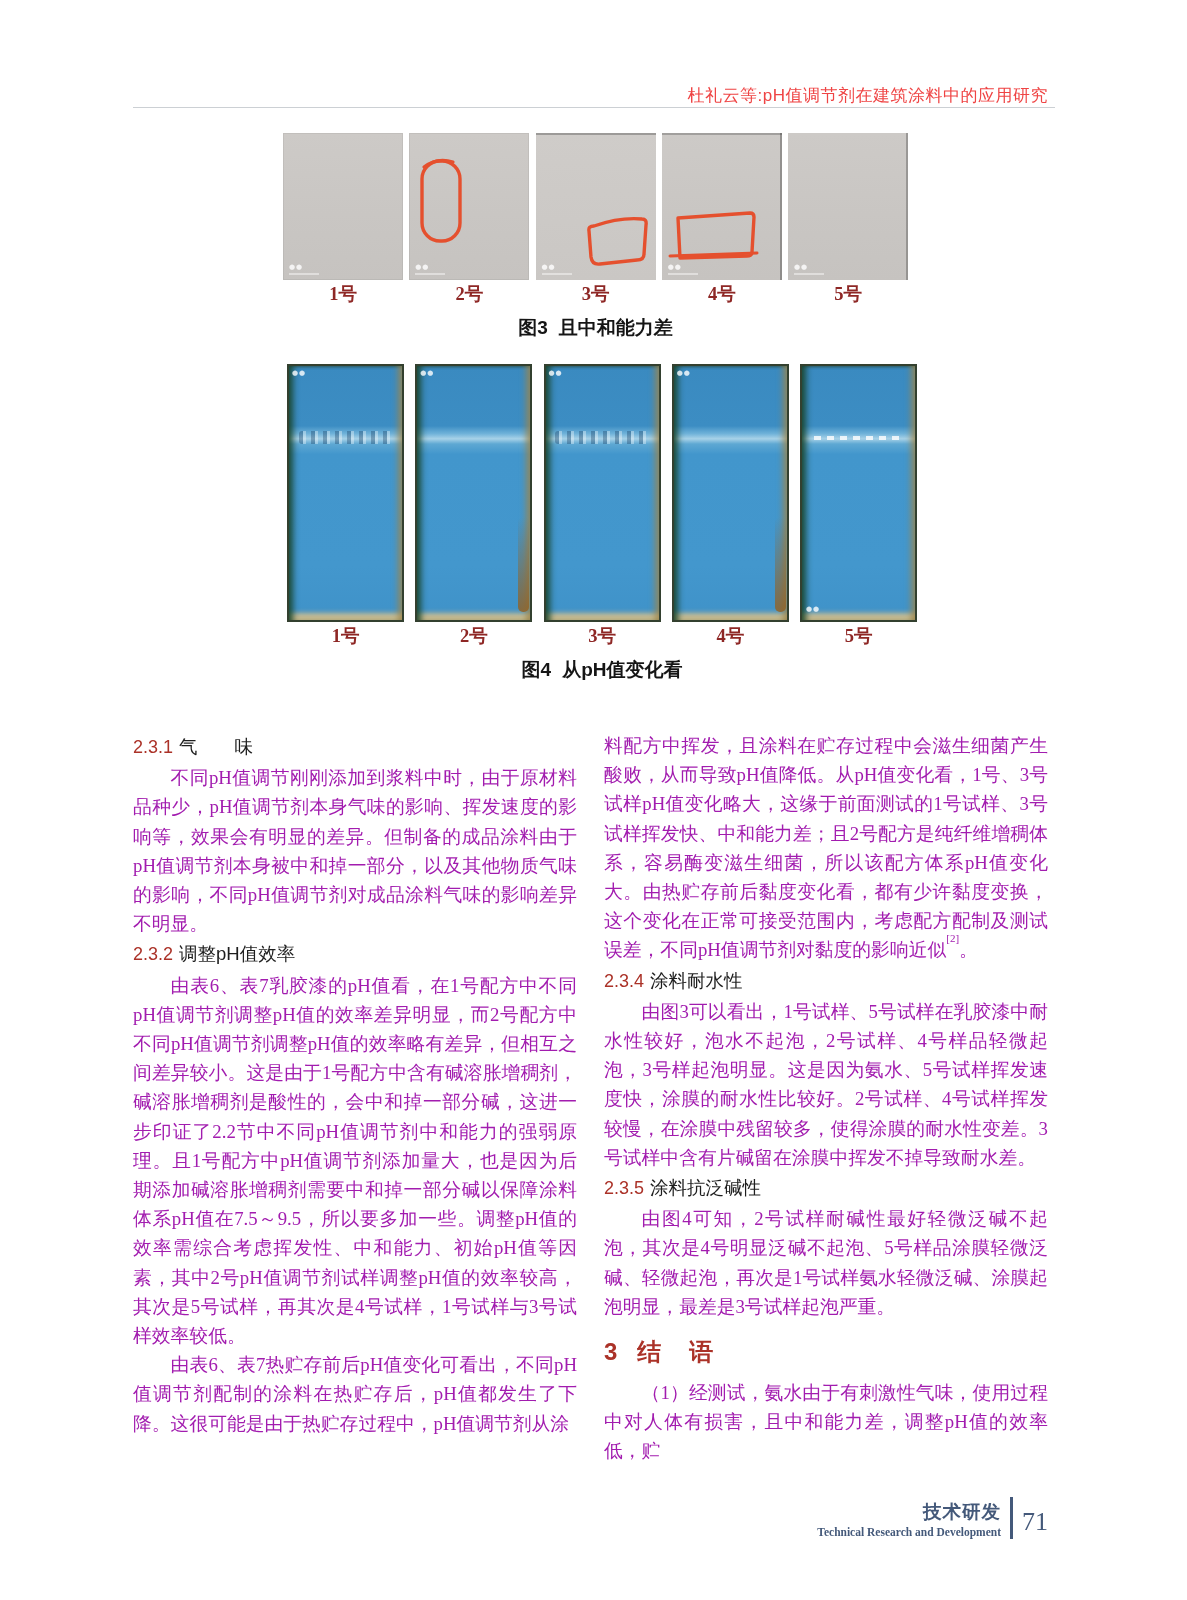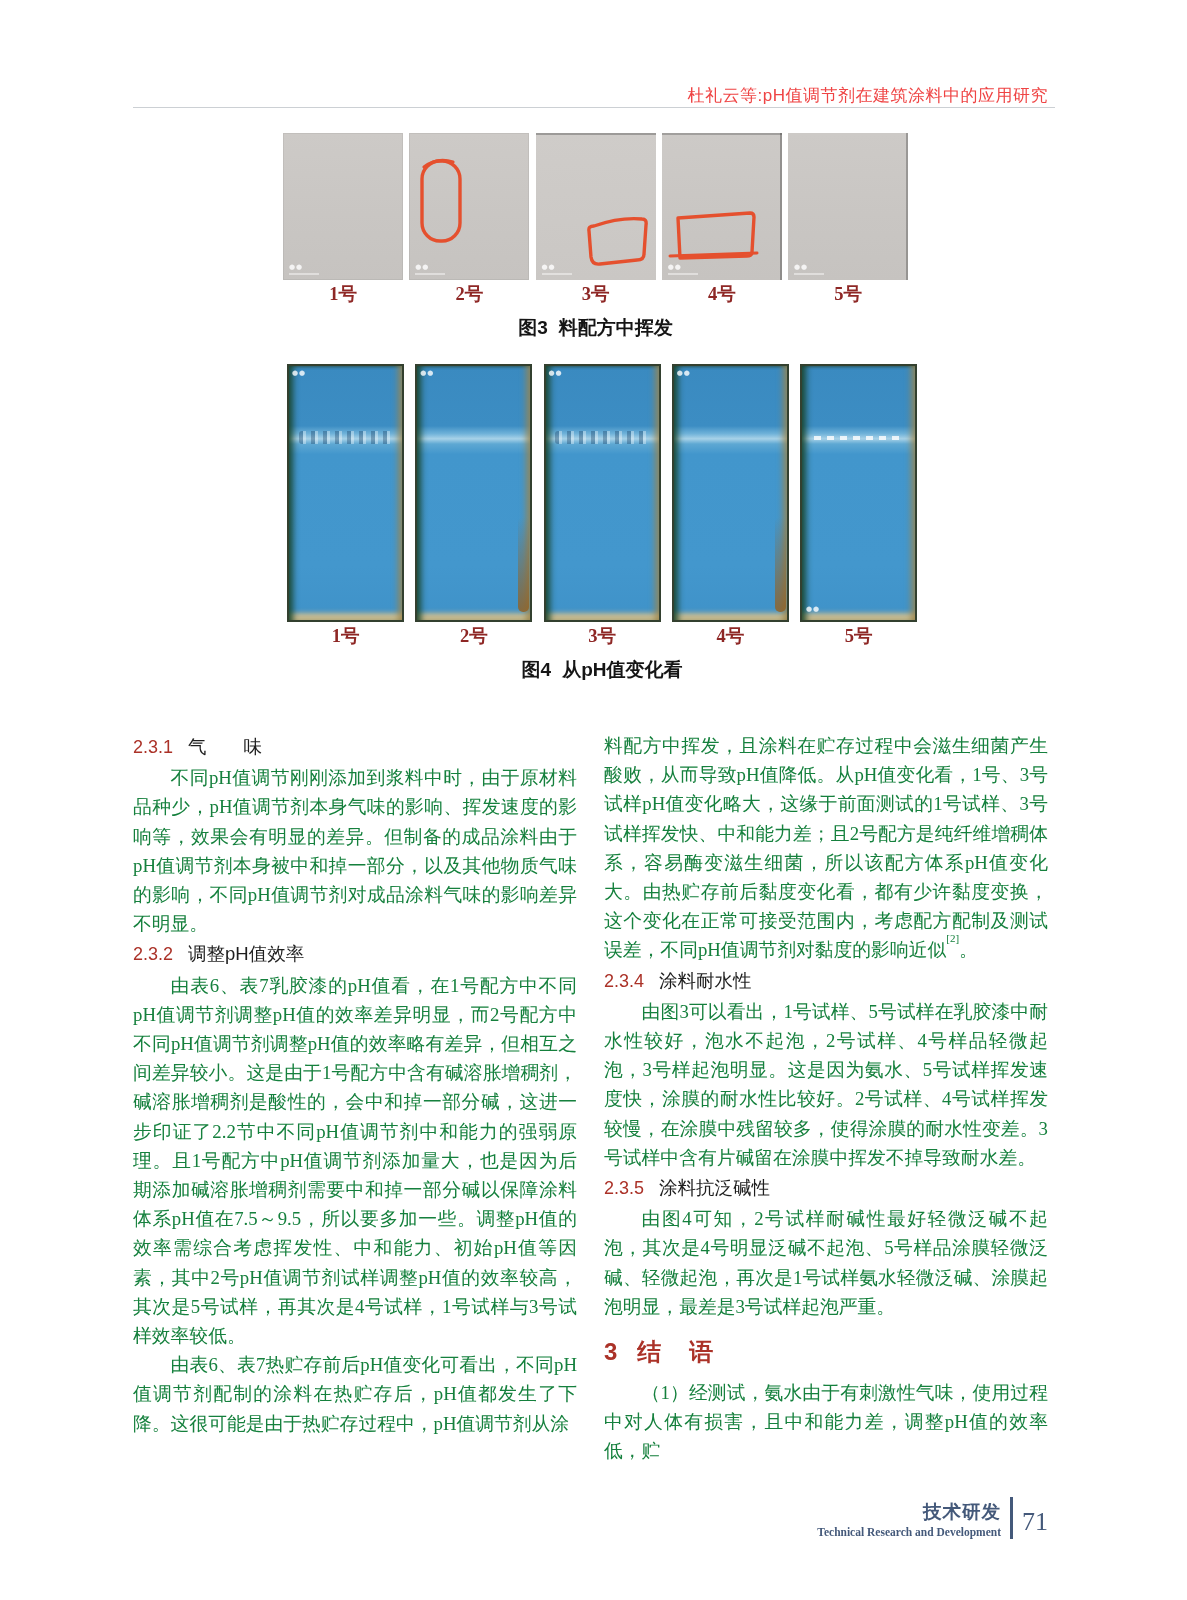--- a/index.html
+++ b/index.html
@@ -61,23 +61,23 @@
     content:"";position:absolute;right:3px;bottom:10px;width:11px;height:95px;border-radius:5px;
     background:linear-gradient(to top,rgba(150,95,28,.8),rgba(150,95,28,0));}
   .f4-panel:nth-child(5)::after{
     content:"";position:absolute;left:12%;top:28%;width:76%;height:4px;
     background:repeating-linear-gradient(90deg,rgba(255,255,255,.8) 0 7px,transparent 7px 13px);}
   .f4-label{width:117px;}
 
   
   .columns{position:absolute;top:731px;left:133px;width:915px;display:flex;gap:27px;}
   .col{width:444px;}
-  .col p{margin:0;text-align:justify;font-size:18.8px;line-height:29.2px;color:#15803d;}
+  .col p{margin:0;text-align:justify;font-size:18.8px;line-height:29.2px;color:#a21caf;}
   .col p.indent{text-indent:2em;}
-  .sec-h{display:flex;align-items:baseline;gap:15px;margin:1px 0;line-height:29.2px;
+  .sec-h{display:flex;align-items:baseline;gap:6px;margin:1px 0;line-height:29.2px;
     font-family:"Liberation Sans","DejaVu Sans",sans-serif;}
   .sec-num{color:#ab3228;font-size:18px;}
   .sec-title{color:#1e1e1e;font-size:18.5px;}
   .conclusion-h{display:flex;align-items:baseline;gap:20px;margin:15px 0 10px;
     font-family:"Liberation Sans","DejaVu Sans",sans-serif;font-weight:bold;color:#ab3228;}
   .conclusion-h .c-num{font-size:24px;}
   .conclusion-h .c-title{font-size:24px;letter-spacing:2px;}
   sup.ref{font-size:11px;line-height:0;position:relative;top:-7px;}
   .note-line{text-align:right !important;font-size:17.5px;margin-top:3px !important;}
 
@@ -132,21 +132,21 @@
       </div>
     </div>
     <div class="fig-labels">
       <span class="fig-label f3-label">1号</span>
       <span class="fig-label f3-label">2号</span>
       <span class="fig-label f3-label">3号</span>
       <span class="fig-label f3-label">4号</span>
       <span class="fig-label f3-label">5号</span>
     </div>
     <div class="fig-caption">
-      <span class="cap-no">图3</span><span>料配方中挥发</span>
+      <span class="cap-no">图3</span><span>且中和能力差</span>
     </div>
   </div>
 
   <div class="figure4">
     <div class="f4-panels">
       <div class="f4-panel">
         <span class="wm wm-tl">●●</span>
       </div>
       <div class="f4-panel">
         <span class="wm wm-tl">●●</span>

